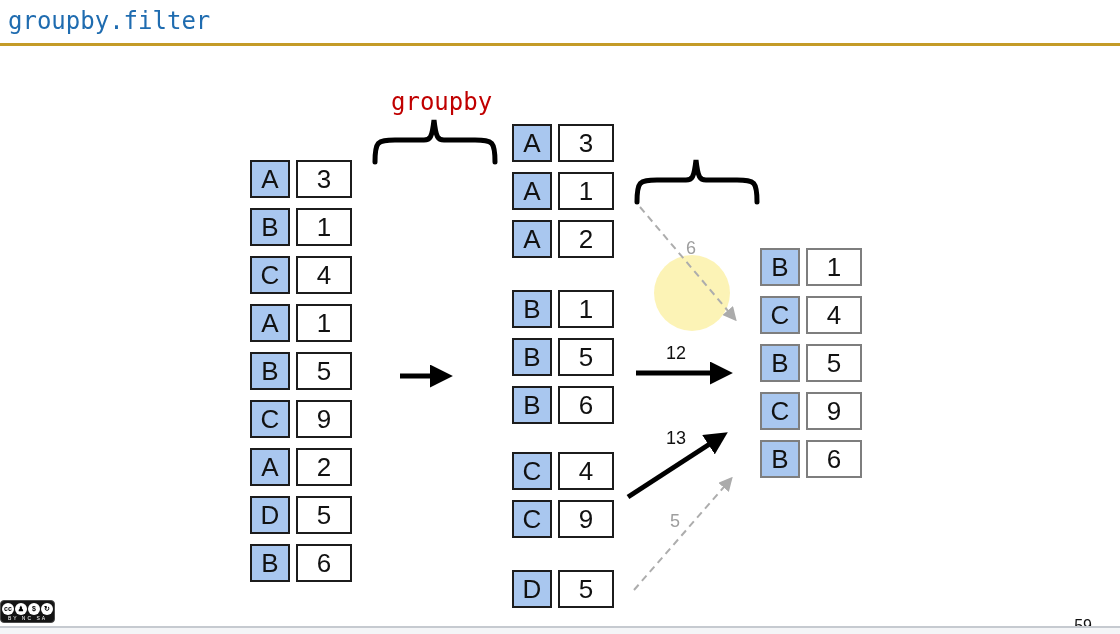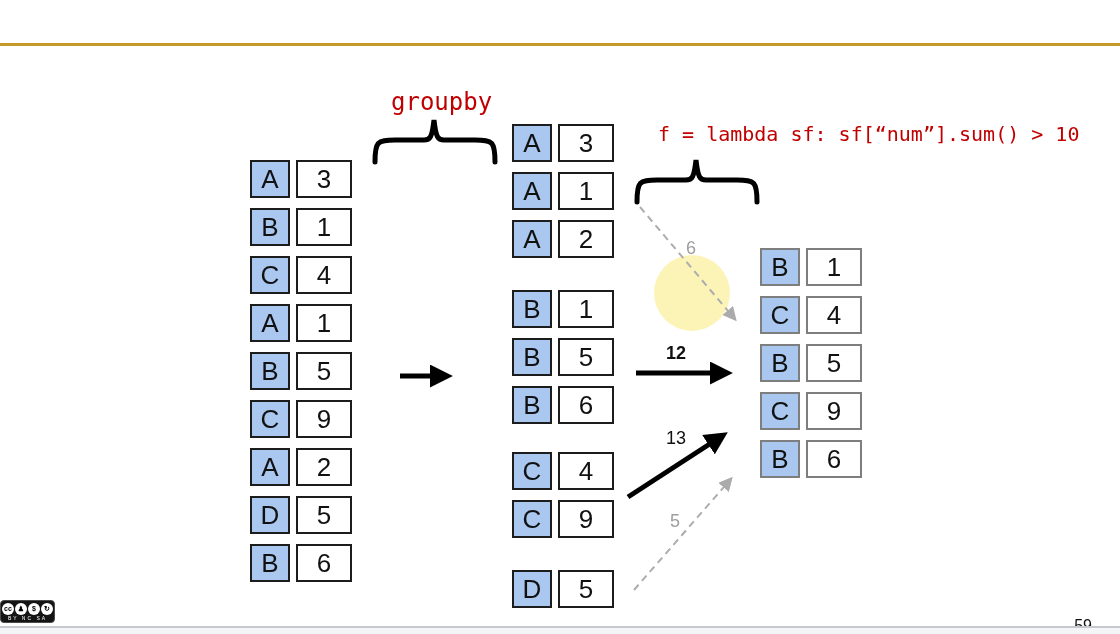--- a/index.html
+++ b/index.html
@@ -43,24 +43,24 @@
   .cc-text{font-size:5px;color:#fff;letter-spacing:2px;line-height:6px;}
 
   .bottom-bar{position:absolute;left:0;bottom:0;width:1120px;height:6px;background:#f4f5f7;
               border-top:2px solid #c6cad0;box-sizing:content-box;}
 </style>
 </head>
 <body>
 
 <div class="slide">
 
+  <div class="title">groupby.filter</div>
   <div class="gold-rule"></div>
 
   <div class="lbl-groupby red mono">groupby</div>
-  <div class="lbl-lambda red mono">f = lambda sf: sf[“num”].sum() &gt; 10</div>
 
   <svg class="svg-layer" viewBox="0 0 1120 634" xmlns="http://www.w3.org/2000/svg">
     <defs>
       <marker id="mblack" viewBox="0 0 10 10" refX="7" refY="5" markerWidth="4.6" markerHeight="4.6" orient="auto">
         <path d="M0,0 L10,5 L0,10 z" fill="#000"></path>
       </marker>
       <marker id="mgray" viewBox="0 0 10 10" refX="7" refY="5" markerWidth="7" markerHeight="7" orient="auto">
         <path d="M0,0 L10,5 L0,10 z" fill="#ababab"></path>
       </marker>
     </defs>
@@ -179,21 +179,21 @@
         <div class="cell key">C</div>
         <div class="cell val">9</div>
       </div>
       <div class="pair-row">
         <div class="cell key">B</div>
         <div class="cell val">6</div>
       </div>
     </div>
 
   <div class="sum-label muted" style="left:686px;top:238px;">6</div>
-  <div class="sum-label" style="left:666px;top:343px;font-weight:bold;">12</div>
+  <div class="sum-label" style="left:666px;top:343px;">12</div>
   <div class="sum-label" style="left:666px;top:428px;">13</div>
   <div class="sum-label muted" style="left:670px;top:511px;">5</div>
 
   <div class="page-num">59</div>
 
   <div class="cc-badge">
     <div class="cc-circles">
       <span class="cc-circle">cc</span>
       <span class="cc-circle">♟</span>
       <span class="cc-circle">$</span>

